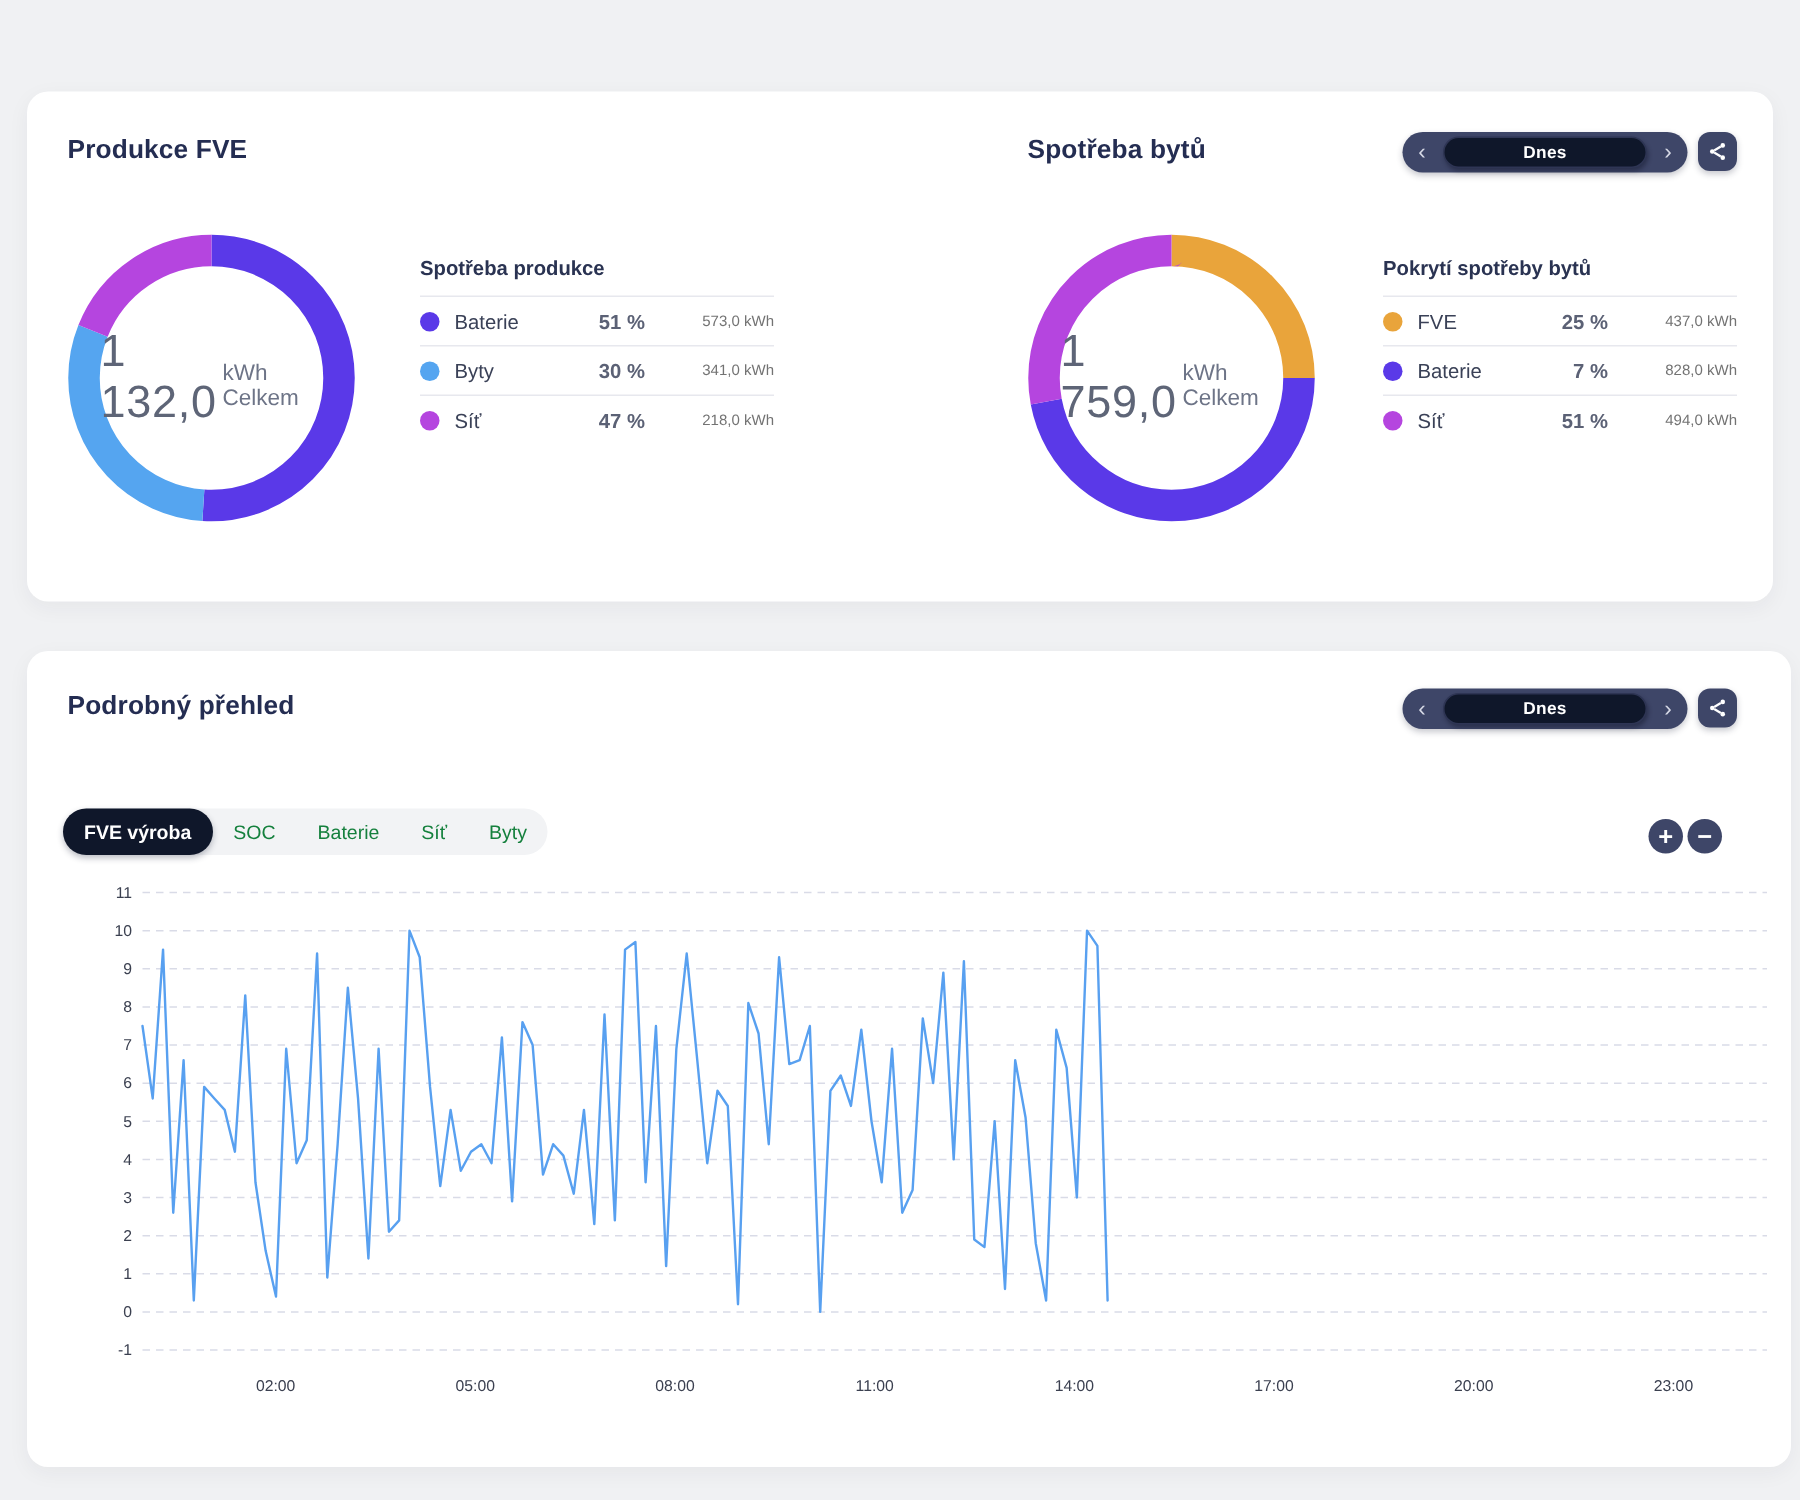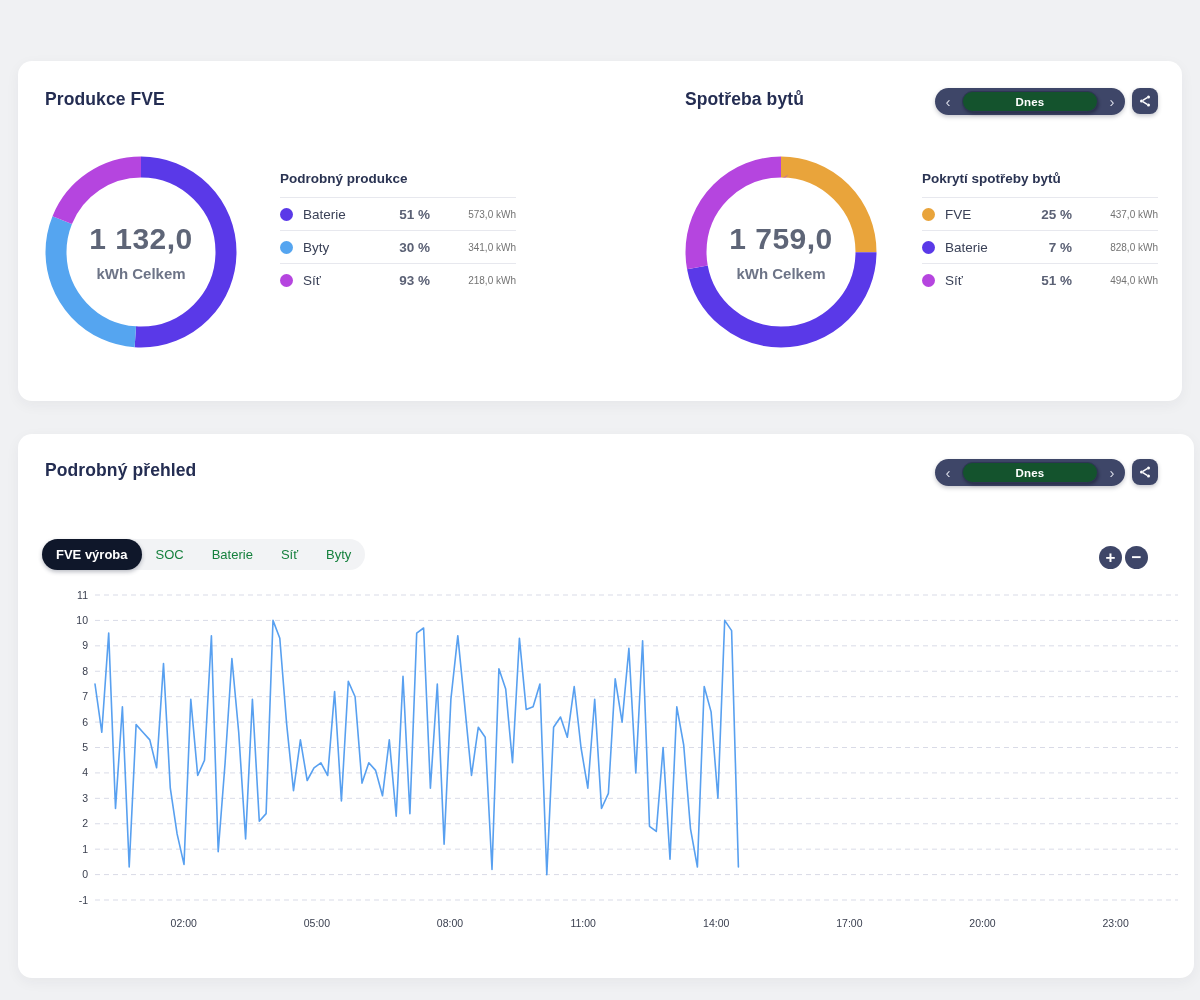--- a/index.html
+++ b/index.html
@@ -22,36 +22,36 @@
   .date-nav{
     position:absolute;width:190px;height:27px;background:#3e4668;border-radius:14px;
     display:flex;align-items:center;box-shadow:0 2px 4px rgba(30,35,60,.25);
   }
   .nav-chev{
     width:26px;height:27px;display:flex;align-items:center;justify-content:center;
     color:#d7dae6;font-size:15px;cursor:pointer;background:none;border:none;padding:0;line-height:1;
     font-family:"Liberation Sans",sans-serif;
   }
   .nav-center{
-    flex:1;height:21px;margin:0 1px;background:#14532d;border:1px solid #2e3554;
+    flex:1;height:21px;margin:0 1px;background:#0f172a;border:1px solid #2e3554;
     border-radius:11px;color:#ffffff;font-size:11.5px;font-weight:700;
     display:flex;align-items:center;justify-content:center;cursor:pointer;
     box-shadow:1px 2px 3px rgba(18,22,42,.45);letter-spacing:.2px;
     font-family:"Liberation Sans",sans-serif;
   }
   .share-btn{
     position:absolute;width:26px;height:26px;background:#3e4668;border-radius:8px;border:none;
     display:flex;align-items:center;justify-content:center;cursor:pointer;
     box-shadow:0 2px 4px rgba(30,35,60,.25);padding:0;
   }
   
   .donut-wrap{position:absolute;width:192px;height:192px;}
   .donut-center{
-    position:absolute;inset:22px;display:flex;flex-direction:column;
-    align-items:center;justify-content:center;font-weight:bold;
+    position:absolute;inset:22px;display:flex;flex-direction:row;
+    align-items:center;justify-content:center;
   }
   .donut-total{font-size:30px;color:#5e6577;letter-spacing:.5px;}
   .donut-unit{font-size:15px;color:#6d7487;margin-top:9px;}
   
   .legend{position:absolute;}
   .legend-title{font-size:13.5px;font-weight:700;color:#2a3352;margin:0 0 11px 0;}
   .legend-row{
     display:flex;align-items:center;height:32px;border-top:1px solid #e7e8ee;
   }
   .legend-dot{width:13px;height:13px;border-radius:50%;margin-right:10px;flex:none;}
@@ -108,37 +108,37 @@
         <circle cx="96" cy="96" r="85" fill="none" stroke="#55a5f0" stroke-width="21" stroke-dasharray="160.22122533307945 373.84952577718536" stroke-dashoffset="-272.3760830662351" transform="rotate(-90 96 96)"></circle>
         <circle cx="96" cy="96" r="85" fill="none" stroke="#b545df" stroke-width="21" stroke-dasharray="101.47344271095032 432.5973083993145" stroke-dashoffset="-432.59730839931456" transform="rotate(-90 96 96)"></circle>
       </svg>
     <div class="donut-center">
       <div class="donut-total">1 132,0</div>
       <div class="donut-unit">kWh Celkem</div>
     </div>
   </div>
 
   <div class="legend" style="left:262px;top:110px;width:236px">
-    <div class="legend-title">Podrobný produkce</div>
+    <div class="legend-title">Spotřeba produkce</div>
     <div class="legend-row">
       <span class="legend-dot" style="background: rgb(90, 57, 232);"></span>
       <span class="legend-label">Baterie</span>
       <span class="legend-pct">51 %</span>
       <span class="legend-val">573,0 kWh</span>
     </div>
     <div class="legend-row">
       <span class="legend-dot" style="background: rgb(85, 165, 240);"></span>
       <span class="legend-label">Byty</span>
       <span class="legend-pct">30 %</span>
       <span class="legend-val">341,0 kWh</span>
     </div>
     <div class="legend-row">
       <span class="legend-dot" style="background: rgb(181, 69, 223);"></span>
       <span class="legend-label">Síť</span>
-      <span class="legend-pct">93 %</span>
+      <span class="legend-pct">47 %</span>
       <span class="legend-val">218,0 kWh</span>
     </div>
   </div>
 
   <div class="donut-wrap" style="left:667px;top:95px">
     <svg width="192" height="192">
         <circle cx="96" cy="96" r="85" fill="none" stroke="#e9a43b" stroke-width="21" stroke-dasharray="133.5176877775662 400.5530633326986" stroke-dashoffset="0" transform="rotate(-90 96 96)"></circle>
         <circle cx="96" cy="96" r="85" fill="none" stroke="#5a39e8" stroke-width="21" stroke-dasharray="251.01325302182445 283.0574980884404" stroke-dashoffset="-133.5176877775662" transform="rotate(-90 96 96)"></circle>
         <circle cx="96" cy="96" r="85" fill="none" stroke="#b545df" stroke-width="21" stroke-dasharray="149.53981031087417 384.5309407993907" stroke-dashoffset="-384.5309407993907" transform="rotate(-90 96 96)"></circle>
       </svg>

